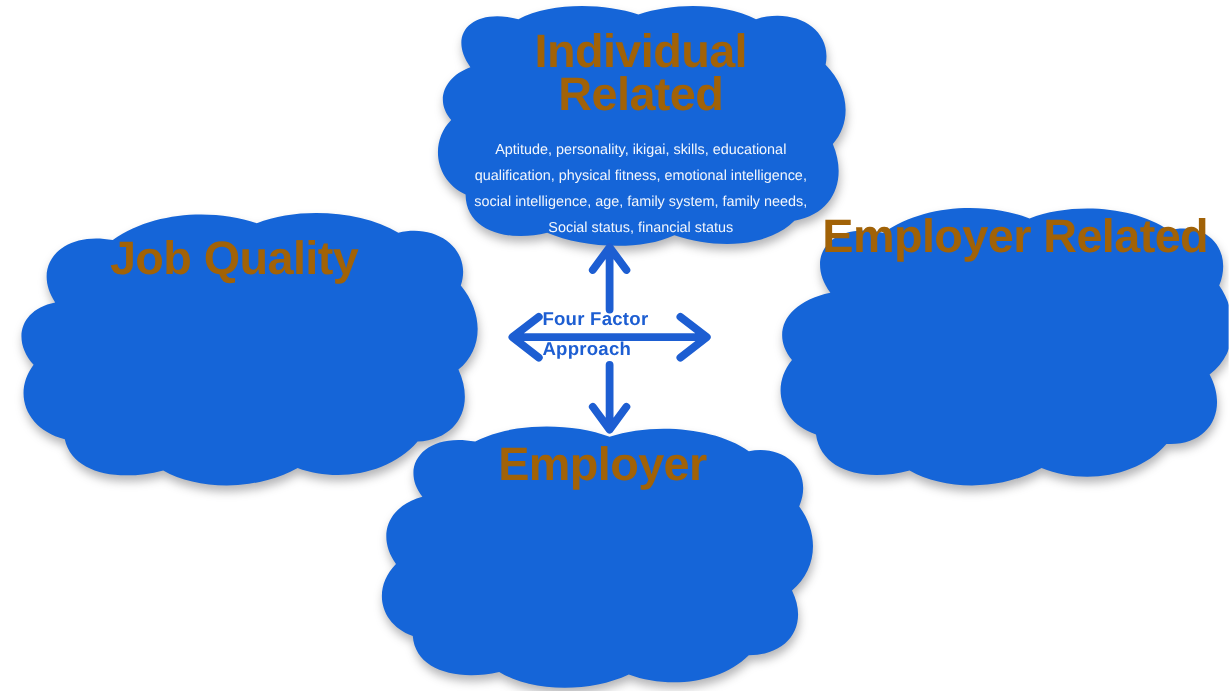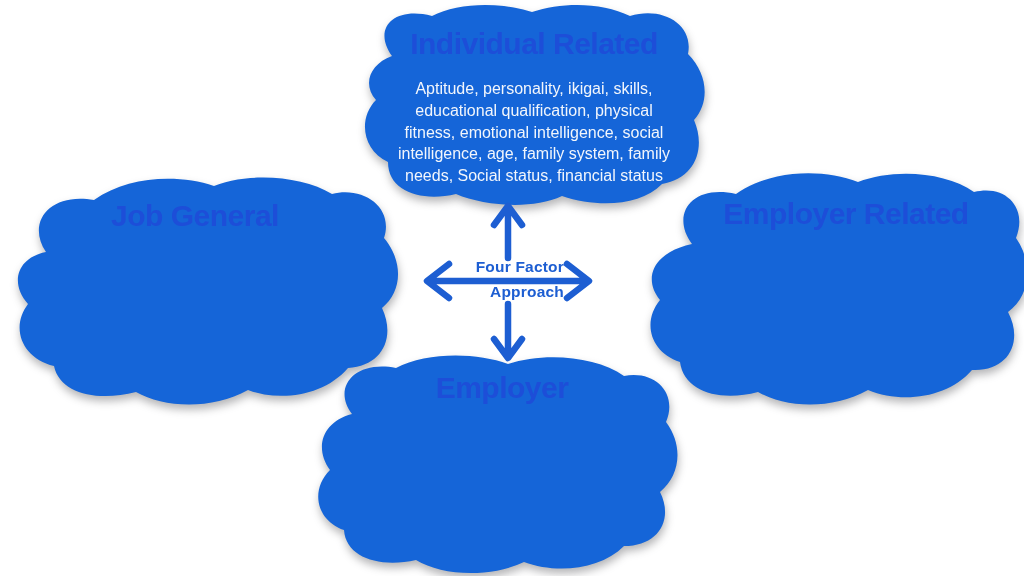--- a/index.html
+++ b/index.html
@@ -29,42 +29,42 @@
     stroke-linecap: round;
     stroke-linejoin: round;
   }
   .node {
     position: absolute;
     text-align: center;
     color: #ffffff;
   }
   .node h2 {
     margin: 0 0 6px 0;
-    font-size: 30px;
+    font-size: 39px;
     line-height: 36px;
     font-weight: bold;
     letter-spacing: -0.5px;
-    color: #1d4ed8;
+    color: #a16207;
   }
   .node p {
     margin: 16px;
-    font-size: 16px;
+    font-size: 12px;
     line-height: 21.8px;
     font-weight: 400;
     color: #f2f6fc;
   }
   .node-individual { left: 378px; top: 26px;  width: 312px; }
   .node-job        { left: 16px;  top: 198px; width: 358px; }
-  .node-employer   { left: 676px; top: 196px; width: 340px; }
+  .node-employer   { left: 676px; top: 180px; width: 340px; }
   .node-external   { left: 352px; top: 370px; width: 300px; }
 
   .center-label {
     position: absolute;
     left: 452px; top: 254px; width: 112px;
-    text-align: right;
+    text-align: left;
     font-size: 15.5px;
     font-weight: bold;
     line-height: 25px;
     color: var(--accent-blue, #1d5ed2);
     letter-spacing: 0.2px;
   }
 </style>
 </head>
 <body>
 
@@ -130,21 +130,21 @@
       <path class="arrow" d="M 430 281 L 586 281 M 449 264 L 427 281 L 449 298 M 567 264 L 589 281 L 567 298"></path>
     </g>
   </svg>
 
   <div class="node node-individual">
     <h2>Individual Related</h2>
     <p>Aptitude, personality, ikigai, skills, educational qualification, physical fitness, emotional intelligence, social intelligence, age, family system, family needs, Social status, financial status</p>
   </div>
 
   <div class="node node-job">
-    <h2>Job General</h2>
+    <h2>Job Quality</h2>
   </div>
 
   <div class="node node-employer">
     <h2>Employer Related</h2>
   </div>
 
   <div class="node node-external">
     <h2>Employer</h2>
   </div>
 

